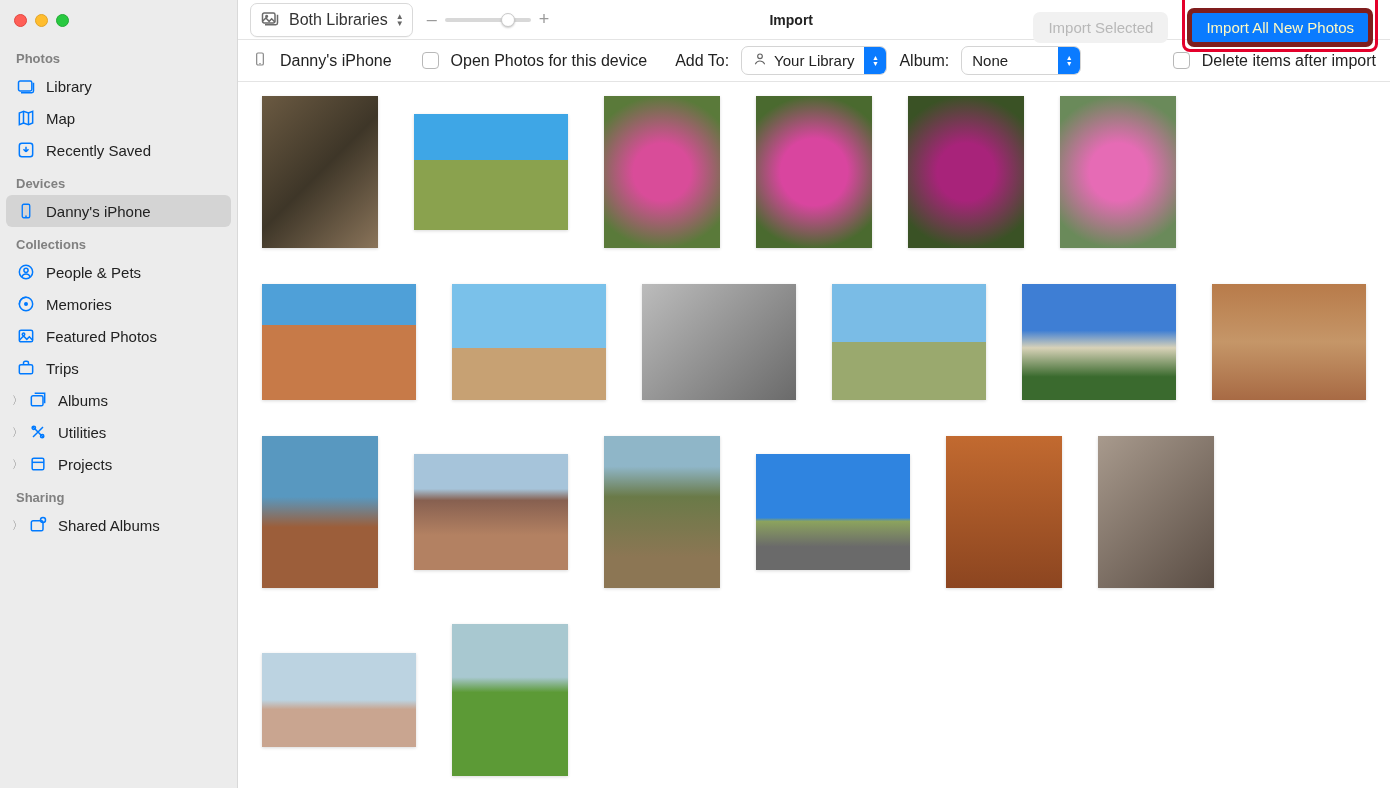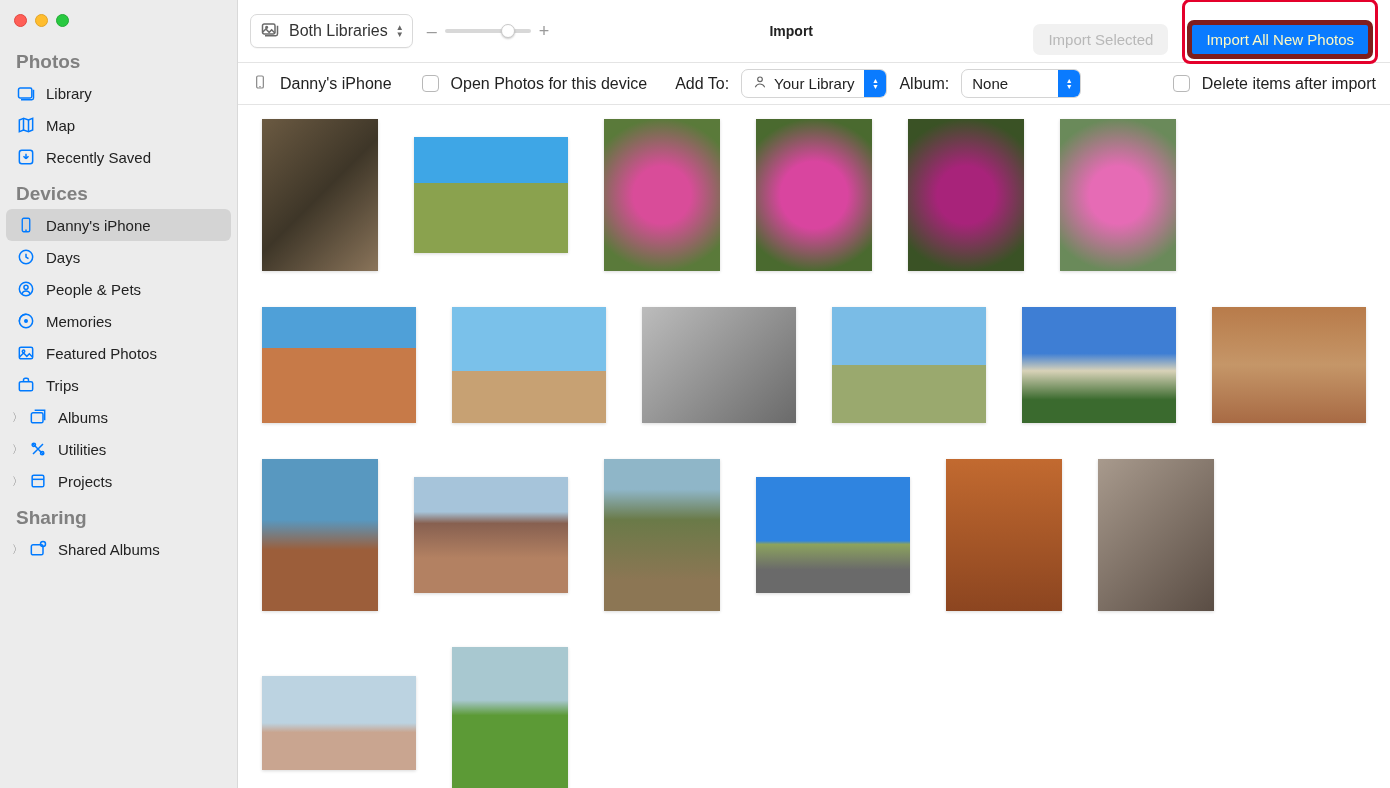--- a/index.html
+++ b/index.html
@@ -3,28 +3,28 @@
 <meta charset="utf-8">
 <style>
 * { margin:0; padding:0; box-sizing:border-box; font-family: -apple-system, BlinkMacSystemFont, "Segoe UI", Helvetica, Arial, sans-serif; }
 body { width:1390px; height:788px; background:#fff; overflow:hidden; display:flex; }
 .sidebar { width:240px; background:#ececec; height:100%; border-right:1px solid #d9d9d9; padding:8px 6px; }
 .traffic { display:flex; gap:8px; padding:6px 8px 14px 8px; }
 .dot { width:13px; height:13px; border-radius:50%; }
 .dot.red{background:#ff5f57;border:1px solid #e24640;}
 .dot.yellow{background:#ffbd2e;border:1px solid #e1a427;}
 .dot.green{background:#28c940;border:1px solid #22ab35;}
-.section-header { font-size:19px; font-weight:600; color:#808080; padding:10px 10px 4px 10px; }
+.section-header { font-size:13px; font-weight:600; color:#808080; padding:10px 10px 4px 10px; }
 .side-item { display:flex; align-items:center; gap:10px; padding:6px 10px; border-radius:6px; font-size:15px; color:#222; cursor:pointer; }
 .side-item.selected { background:#d4d4d4; }
 .side-item .chev { width:10px; color:#808080; font-size:11px; margin-left:-4px; margin-right:-4px;}
 .side-item .icon { width:20px; height:20px; display:flex; align-items:center; justify-content:center; }
 .side-item svg { stroke:#007aff; }
 .main { flex:1; display:flex; flex-direction:column; height:100%; }
-.toolbar { height:63px; border-bottom:1px solid #e4e4e4; display:flex; align-items:center; padding:0 12px; gap:14px; }
+.toolbar { height:40px; border-bottom:1px solid #e4e4e4; display:flex; align-items:center; padding:0 12px; gap:14px; }
 .lib-picker { display:flex; align-items:center; gap:8px; border:1px solid #d9d9d9; border-radius:7px; padding:4px 8px; background:#fff; box-shadow:0 1px 0 rgba(0,0,0,0.03); cursor:pointer;}
 .updown { display:flex; flex-direction:column; font-size:8px; line-height:7px; color:#666; }
 .zoom { display:flex; align-items:center; gap:8px; color:#9a9a9a; font-size:18px;}
 .zoom-track { width:86px; height:4px; background:#d8d8d8; border-radius:2px; position:relative;}
 .zoom-thumb { position:absolute; top:-5px; left:56px; width:14px; height:14px; border-radius:50%; background:#fff; border:1px solid #c9c9c9; box-shadow:0 1px 2px rgba(0,0,0,0.2);}
 .title { flex:1; text-align:center; font-weight:700; font-size:14px; color:#222; }
 .btn { border-radius:7px; padding:6px 14px; font-size:15px; cursor:pointer; border:1px solid transparent;margin-top:16px;}
 .btn.disabled { background:#f1f1f1; color:#b8b8b8; }
 .btn.primary { background:#0a7bff; color:#fef9c3; border:5px solid #7f1d1d; }
 .highlight-ring { border:3px solid #e4002b; border-radius:8px; padding:2px; }
@@ -105,29 +105,21 @@
   <div class="side-item selected">
     <span class="icon">
         <svg width="18" height="18" viewBox="0 0 24 24" fill="none" stroke="#808080" stroke-width="1.8">
           <rect x="7" y="3" width="10" height="18" rx="2"></rect>
           <path d="M11 19h2"></path>
         </svg>
       </span>
     <span>Danny's iPhone</span>
   </div>
 
-  <div class="side-item">
-    <span class="icon">
-        <svg width="20" height="20" viewBox="0 0 24 24" fill="none" stroke-width="1.8">
-          <circle cx="12" cy="12" r="8"></circle>
-          <path d="M12 8v4l3 2"></path>
-        </svg>
-      </span>
-    <span>Days</span>
-  </div>
+  <div class="section-header">Collections</div>
   <div class="side-item">
     <span class="icon">
         <svg width="20" height="20" viewBox="0 0 24 24" fill="none" stroke-width="1.8">
           <circle cx="12" cy="12" r="8"></circle>
           <circle cx="12" cy="10" r="2.5"></circle>
           <path d="M7 18c1-2.5 3-3.5 5-3.5s4 1 5 3.5"></path>
         </svg>
       </span>
     <span>People &amp; Pets</span>
   </div>

